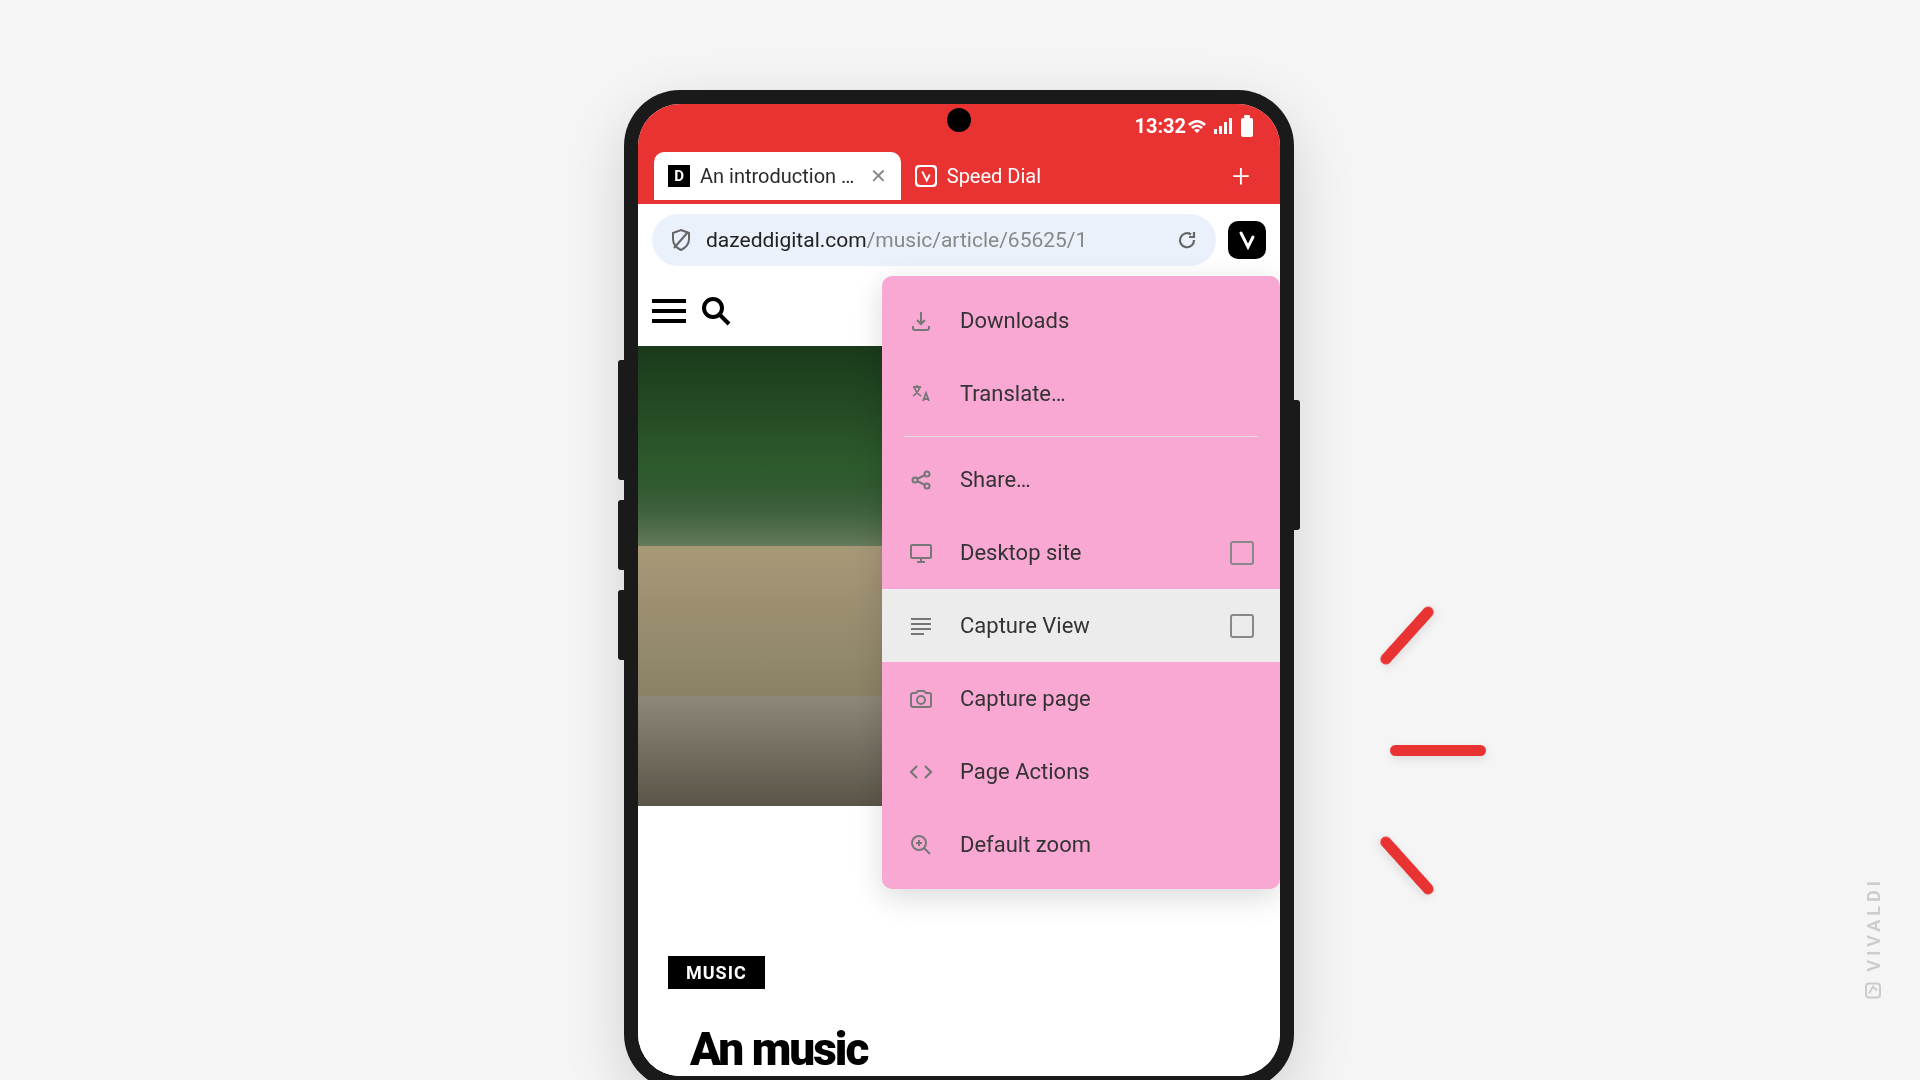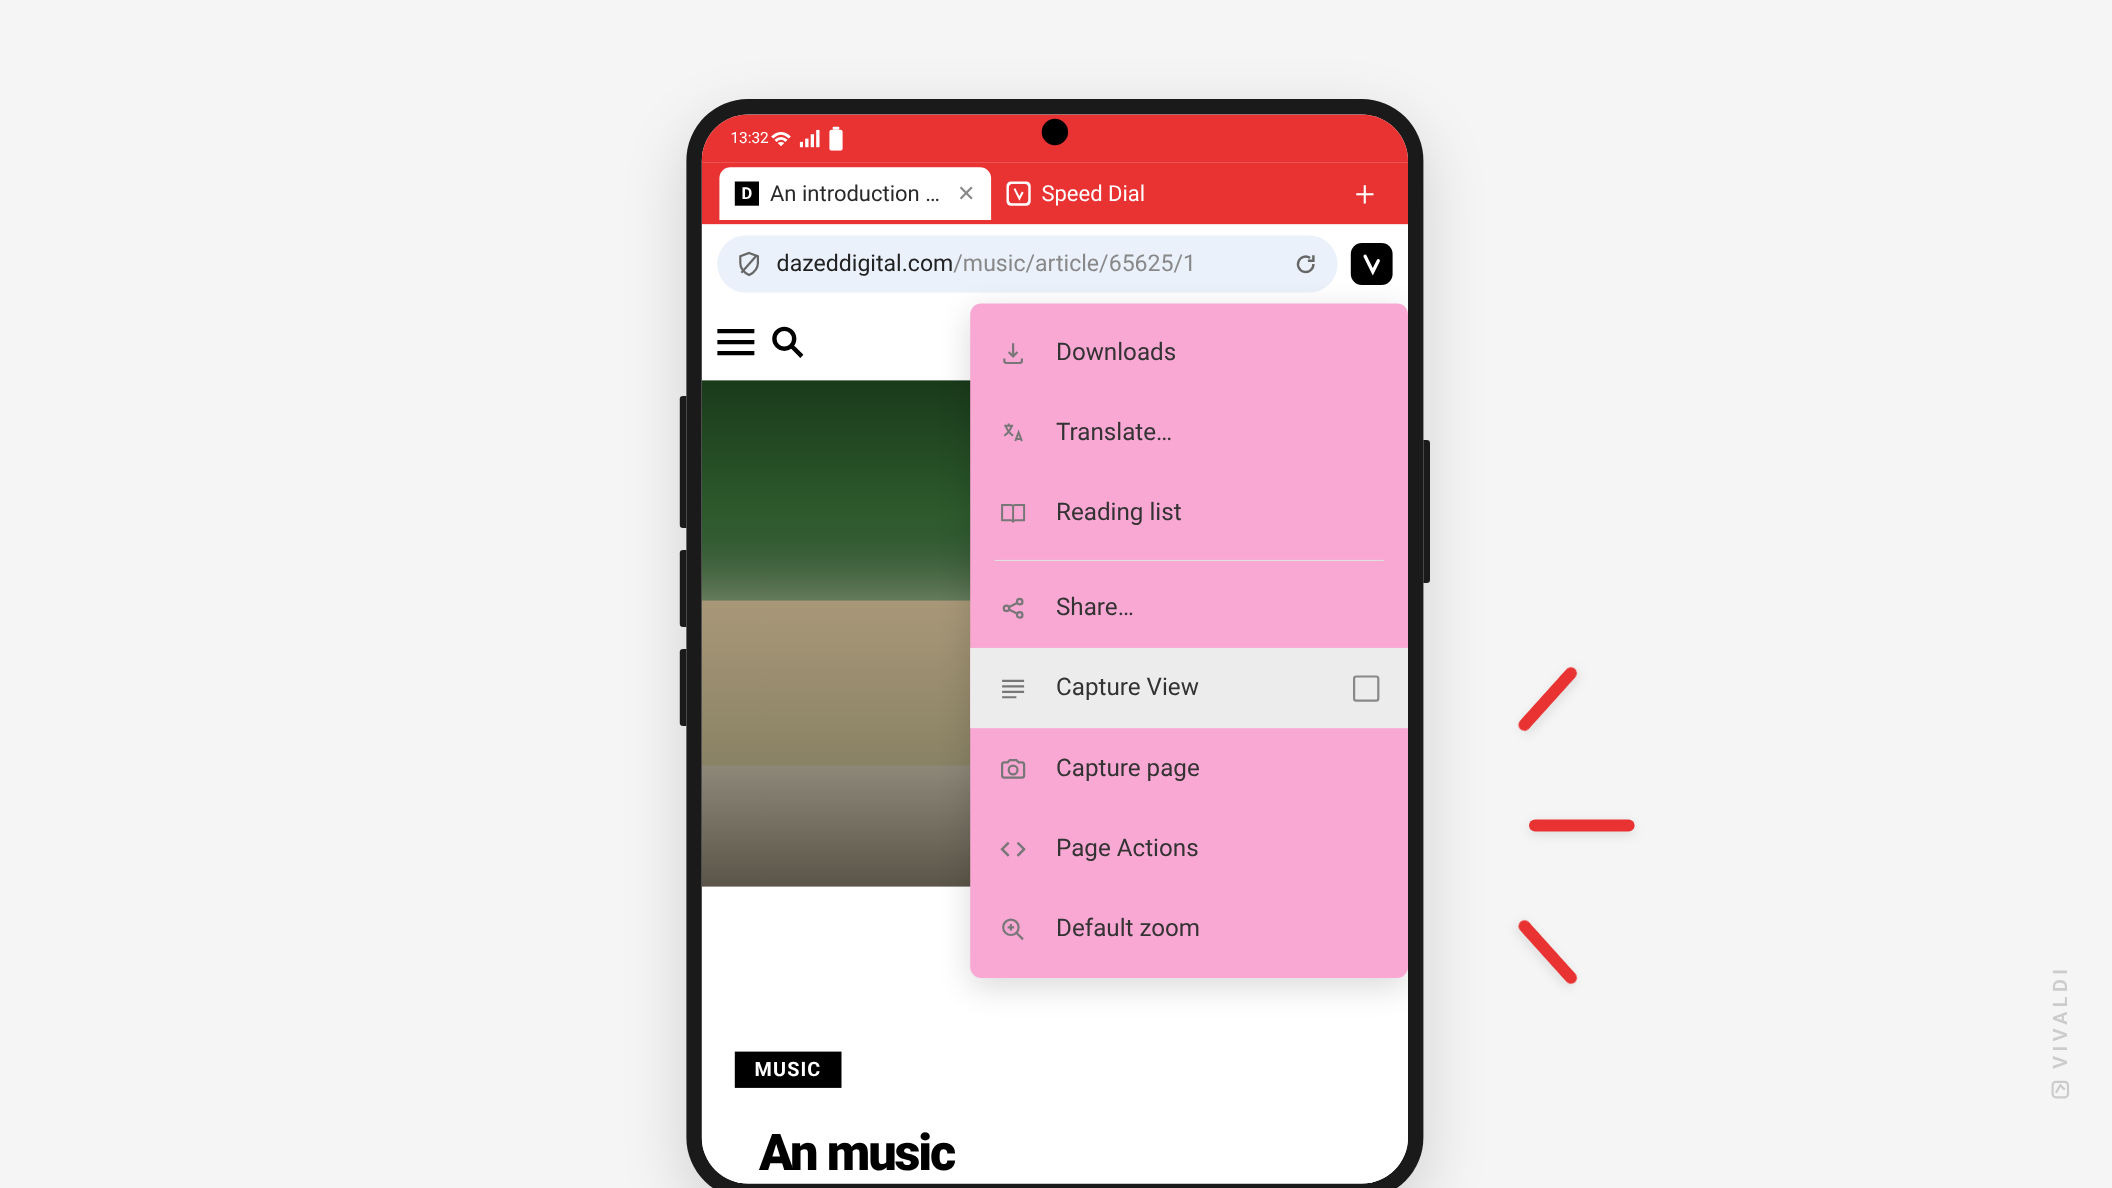--- a/index.html
+++ b/index.html
@@ -79,25 +79,25 @@
   border-radius: 50%;
   z-index: 100;
 }
 
 
 .status-bar {
   height: 44px;
   background: #e93333;
   display: flex;
   align-items: center;
-  justify-content: flex-start;
+  justify-content: flex-end;
   padding: 0 26px;
   color: #fff;
-  font-size: 14px;
-  font-weight: 400;
+  font-size: 20px;
+  font-weight: 700;
 }
 .status-icons { display: flex; gap: 6px; align-items: center; }
 
 
 .tab-strip {
   height: 56px;
   background: #e93333;
   display: flex;
   align-items: center;
   padding: 0 16px;
@@ -430,40 +430,43 @@
           <span class="menu-label">Downloads</span>
         </div>
         <div class="menu-item">
           <span class="menu-icon">
             <svg width="22" height="22" viewBox="0 0 22 22" fill="none" stroke="currentColor" stroke-width="1.8">
                 <path d="M3 4 H11 M7 2 V4 M4 4 Q7 11 11 13 M10 4 Q7 11 3 13 M13 18 L16 10 L19 18 M14 16 H18"></path>
               </svg>
           </span>
           <span class="menu-label">Translate…</span>
         </div>
-        <div class="menu-item">
-          <span class="menu-icon">
-            <svg width="24" height="22" viewBox="0 0 24 22" fill="none" stroke="currentColor" stroke-width="1.8">
-                <path d="M2 3 H10 Q12 3 12 5 V19 Q12 17 10 17 H2 Z M22 3 H14 Q12 3 12 5 V19 Q12 17 14 17 H22 Z"></path>
-              </svg>
-          </span>
-          <span class="menu-label">Reading list</span>
-        </div>
         <div class="menu-divider"></div>
         <div class="menu-item">
           <span class="menu-icon">
             <svg width="22" height="22" viewBox="0 0 22 22" fill="none" stroke="currentColor" stroke-width="2">
                 <circle cx="17" cy="5" r="2.5"></circle>
                 <circle cx="5" cy="11" r="2.5"></circle>
                 <circle cx="17" cy="17" r="2.5"></circle>
                 <line x1="7" y1="10" x2="15" y2="6"></line>
                 <line x1="7" y1="12" x2="15" y2="16"></line>
               </svg>
           </span>
           <span class="menu-label">Share…</span>
+        </div>
+        <div class="menu-item">
+          <span class="menu-icon">
+            <svg width="24" height="22" viewBox="0 0 24 22" fill="none" stroke="currentColor" stroke-width="2">
+                <rect x="2" y="3" width="20" height="13" rx="1"></rect>
+                <line x1="8" y1="20" x2="16" y2="20"></line>
+                <line x1="12" y1="16" x2="12" y2="20"></line>
+              </svg>
+          </span>
+          <span class="menu-label">Desktop site</span>
+          <span class="menu-checkbox"></span>
         </div>
         <div class="menu-item highlighted">
           <span class="menu-icon">
             <svg width="22" height="18" viewBox="0 0 22 18" stroke="currentColor" stroke-width="2">
                 <line x1="1" y1="2" x2="21" y2="2"></line>
                 <line x1="1" y1="7" x2="21" y2="7"></line>
                 <line x1="1" y1="12" x2="21" y2="12"></line>
                 <line x1="1" y1="17" x2="14" y2="17"></line>
               </svg>
           </span>

